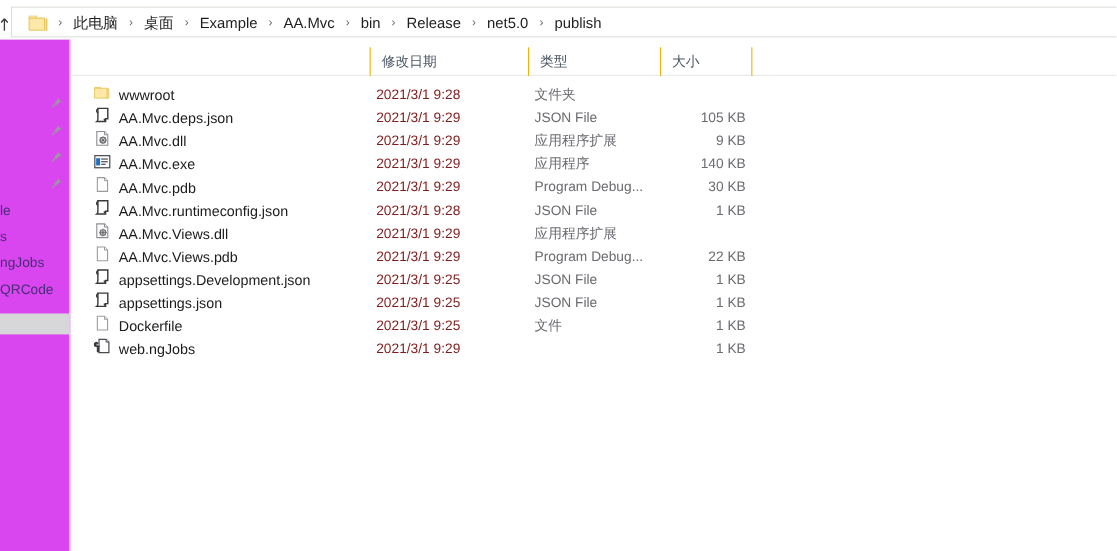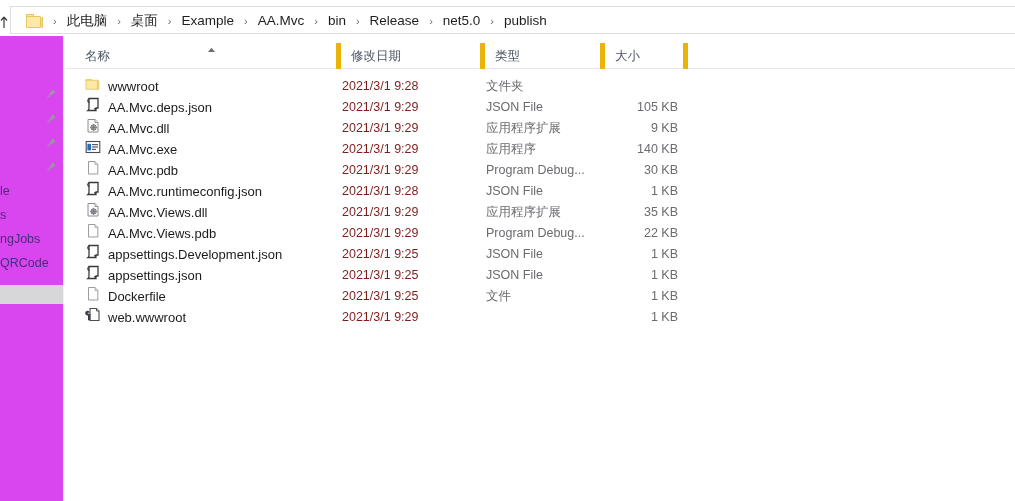--- a/index.html
+++ b/index.html
@@ -134,21 +134,21 @@
     width: 950px; height: 26px;
     border-bottom: 1px solid #e8e8ea;
   }
   .col {
     position: absolute;
     top: 0; height: 26px;
     font-size: 12.5px;
     color: #4b5563;
     line-height: 26px;
     padding-left: 10px;
-    border-left: 5px solid #eab308;
+    border-left: 1px solid #eab308;
     white-space: nowrap;
   }
   .col.first { border-left: none; padding-left: 20px; }
   .sort-caret {
     position: absolute;
     left: 142px; top: 4px;
     width: 9px; height: 6px;
   }
   .sort-caret svg { display: block; }
 
@@ -282,28 +282,20 @@
     <div class="nav-trunc" style="top:171px">s</div>
     <div class="nav-trunc" style="top:195px">ngJobs</div>
     <div class="nav-trunc" style="top:219px">QRCode</div>
 
     <div class="nav-sel-block"></div>
   </div>
 
   <div class="listarea">
 
     <div class="colheader">
-      <div class="col first" style="left:0; width:271px;">
-        <span>名称</span>
-        <span class="sort-caret">
-          <svg width="9" height="6" viewBox="0 0 9 6">
-              <path d="M4.5 0.8 L8 5 L1 5 Z" fill="#6b6b70"></path>
-            </svg>
-        </span>
-      </div>
       <div class="col" style="left:271px; width:144px;">
         <span>修改日期</span>
       </div>
       <div class="col" style="left:415px; width:120px;">
         <span>类型</span>
       </div>
       <div class="col" style="left:535px; width:83px;">
         <span>大小</span>
       </div>
       <div class="col" style="left:618px; width:60px;"></div>
@@ -411,21 +403,20 @@
                 <path d="M10 1.5 L10 4.5 L13 4.5" fill="#e9e9ec" stroke="#8c8c92" stroke-width="0.9"></path>
                 <circle cx="8.6" cy="9.4" r="2.6" fill="none" stroke="#6a6a70" stroke-width="1"></circle>
                 <circle cx="8.6" cy="9.4" r="0.9" fill="#6a6a70"></circle>
                 <path d="M8.6 5.9 L8.6 12.9 M5.1 9.4 L12.1 9.4 M6.1 6.9 L11.1 11.9 M11.1 6.9 L6.1 11.9" stroke="#6a6a70" stroke-width="0.75"></path>
               </svg>
             </span>
             <span class="name-text">AA.Mvc.Views.dll</span>
           </div>
           <div class="cell-date">2021/3/1 9:29</div>
           <div class="cell-type">应用程序扩展</div>
-          <div class="cell-size">35 KB</div>
         </div>
         <div class="row">
           <div class="cell-name">
             <span class="icon">
               <svg width="16" height="16" viewBox="0 0 16 16">
                 <path d="M3.5 1.5 L10 1.5 L12.8 4.3 L12.8 14 L3.5 14 Z" fill="#fefefe" stroke="#9b9ba1" stroke-width="1"></path>
                 <path d="M10 1.5 L10 4.3 L12.8 4.3" fill="#ededf0" stroke="#9b9ba1" stroke-width="0.9"></path>
               </svg>
             </span>
             <span class="name-text">AA.Mvc.Views.pdb</span>
@@ -481,20 +472,20 @@
         <div class="row">
           <div class="cell-name">
             <span class="icon">
               <svg width="16" height="16" viewBox="0 0 16 16">
                 <path d="M5 1.5 L11.5 1.5 L14 4 L14 13.5 L5 13.5 Z" fill="#fdfdfd" stroke="#4a4a50" stroke-width="1.1"></path>
                 <path d="M11.5 1.5 L11.5 4 L14 4" fill="#e4e4e8" stroke="#4a4a50" stroke-width="0.9"></path>
                 <path d="M4.6 5.2 A2.3 2.3 0 1 0 3.0 8.4 L3.0 13.2 L5.2 13.2 L5.2 8.4 A2.3 2.3 0 0 0 4.6 5.2 Z" fill="#3a3a40"></path>
                 <path d="M3.3 5.6 L3.3 7.1 M4.9 5.6 L4.9 7.1" stroke="#ffffff" stroke-width="0.8"></path>
               </svg>
             </span>
-            <span class="name-text">web.wwwroot</span>
+            <span class="name-text">web.ngJobs</span>
           </div>
           <div class="cell-date">2021/3/1 9:29</div>
           <div class="cell-size">1 KB</div>
         </div>
       </div>
   </div>
 </div>
 
 </body></html>

